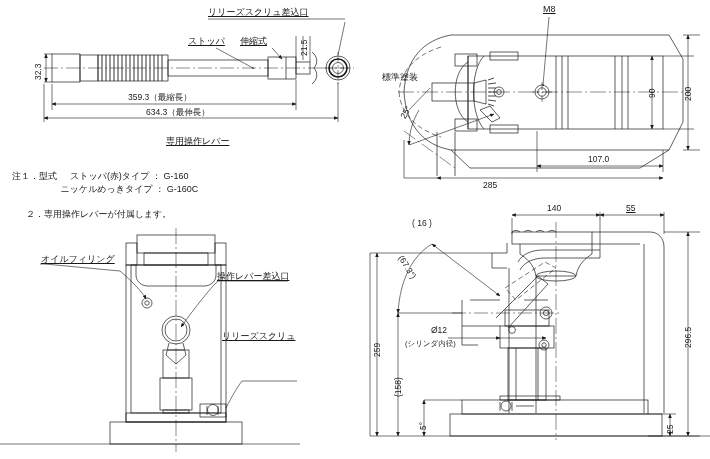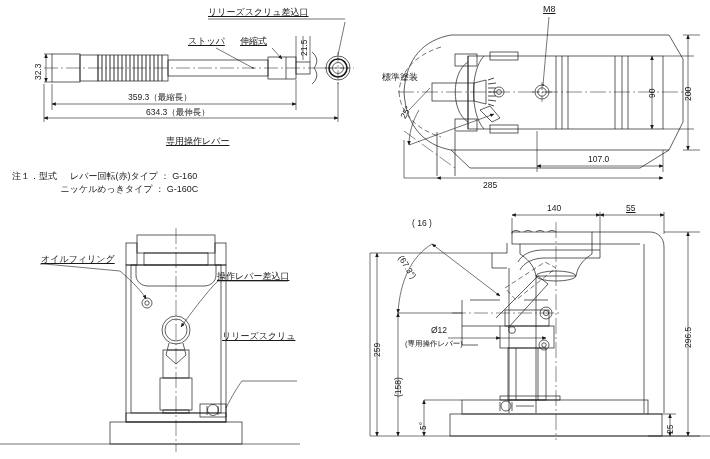--- a/index.html
+++ b/index.html
@@ -306,29 +306,30 @@
 
   <div class="dim vert" style="left:34px;top:80px;transform:rotate(-90deg);">32.3</div>
   <div class="dim vert" style="left:300px;top:56px;transform:rotate(-90deg);">21.5</div>
   <div class="dim" style="left:128px;top:93px;">359.3（最縮長）</div>
   <div class="dim" style="left:146px;top:108px;">634.3（最伸長）</div>
   <div class="lbl u" style="left:166px;top:137px;">専用操作レバー</div>
 
   <div class="note" style="left:12px;top:170px;">
     <span>注１．型式</span>
     <span style="display:inline-block;width:8px;"></span>
-    <span>レバー回転(赤)タイプ</span>
+    <span>ストッパ(赤)タイプ</span>
     <span>：</span>
     <span>G-160</span>
     <br>
     <span style="display:inline-block;width:46px;"></span>
     <span>ニッケルめっきタイプ</span>
     <span>：</span>
     <span>G-160C</span>
   </div>
+  <div class="note" style="left:26px;top:208px;">２．専用操作レバーが付属します。</div>
 
   <div class="lbl u" style="left:543px;top:5px;">M8</div>
   <div class="lbl" style="left:382px;top:73px;">標準塗装</div>
   <div class="dim" style="left:399px;top:116px;transform:rotate(-62deg);transform-origin:left top;">25°</div>
   <div class="dim" style="left:412px;top:183px;margin-top:36px;">( 16 )</div>
   <div class="dim" style="left:588px;top:155px;">107.0</div>
   <div class="dim" style="left:483px;top:181px;">285</div>
   <div class="dim vert" style="left:648px;top:98px;transform:rotate(-90deg);">90</div>
   <div class="dim vert" style="left:684px;top:101px;transform:rotate(-90deg);">200</div>
 
@@ -338,15 +339,15 @@
 
   <div class="dim" style="left:547px;top:204px;">140</div>
   <div class="dim" style="left:626px;top:204px;text-decoration:underline;">55</div>
   <div class="dim vert" style="left:684px;top:348px;transform:rotate(-90deg);">296.5</div>
   <div class="dim vert" style="left:666px;top:434px;transform:rotate(-90deg);">25</div>
   <div class="dim vert" style="left:373px;top:357px;transform:rotate(-90deg);">259</div>
   <div class="dim vert" style="left:394px;top:397px;transform:rotate(-90deg);">(158)</div>
   <div class="dim" style="left:404px;top:254px;transform:rotate(58deg);transform-origin:left top;">(67.3°)</div>
   <div class="dim vert" style="left:419px;top:430px;transform:rotate(-90deg);">5°</div>
   <div class="dim" style="left:431px;top:326px;">Ø12</div>
-  <div class="dim" style="left:405px;top:340px;font-size:7.5px;">(専用操作レバー)</div>
+  <div class="dim" style="left:405px;top:340px;font-size:7.5px;">(シリンダ内径)</div>
 
 </div>
 
 </body></html>

